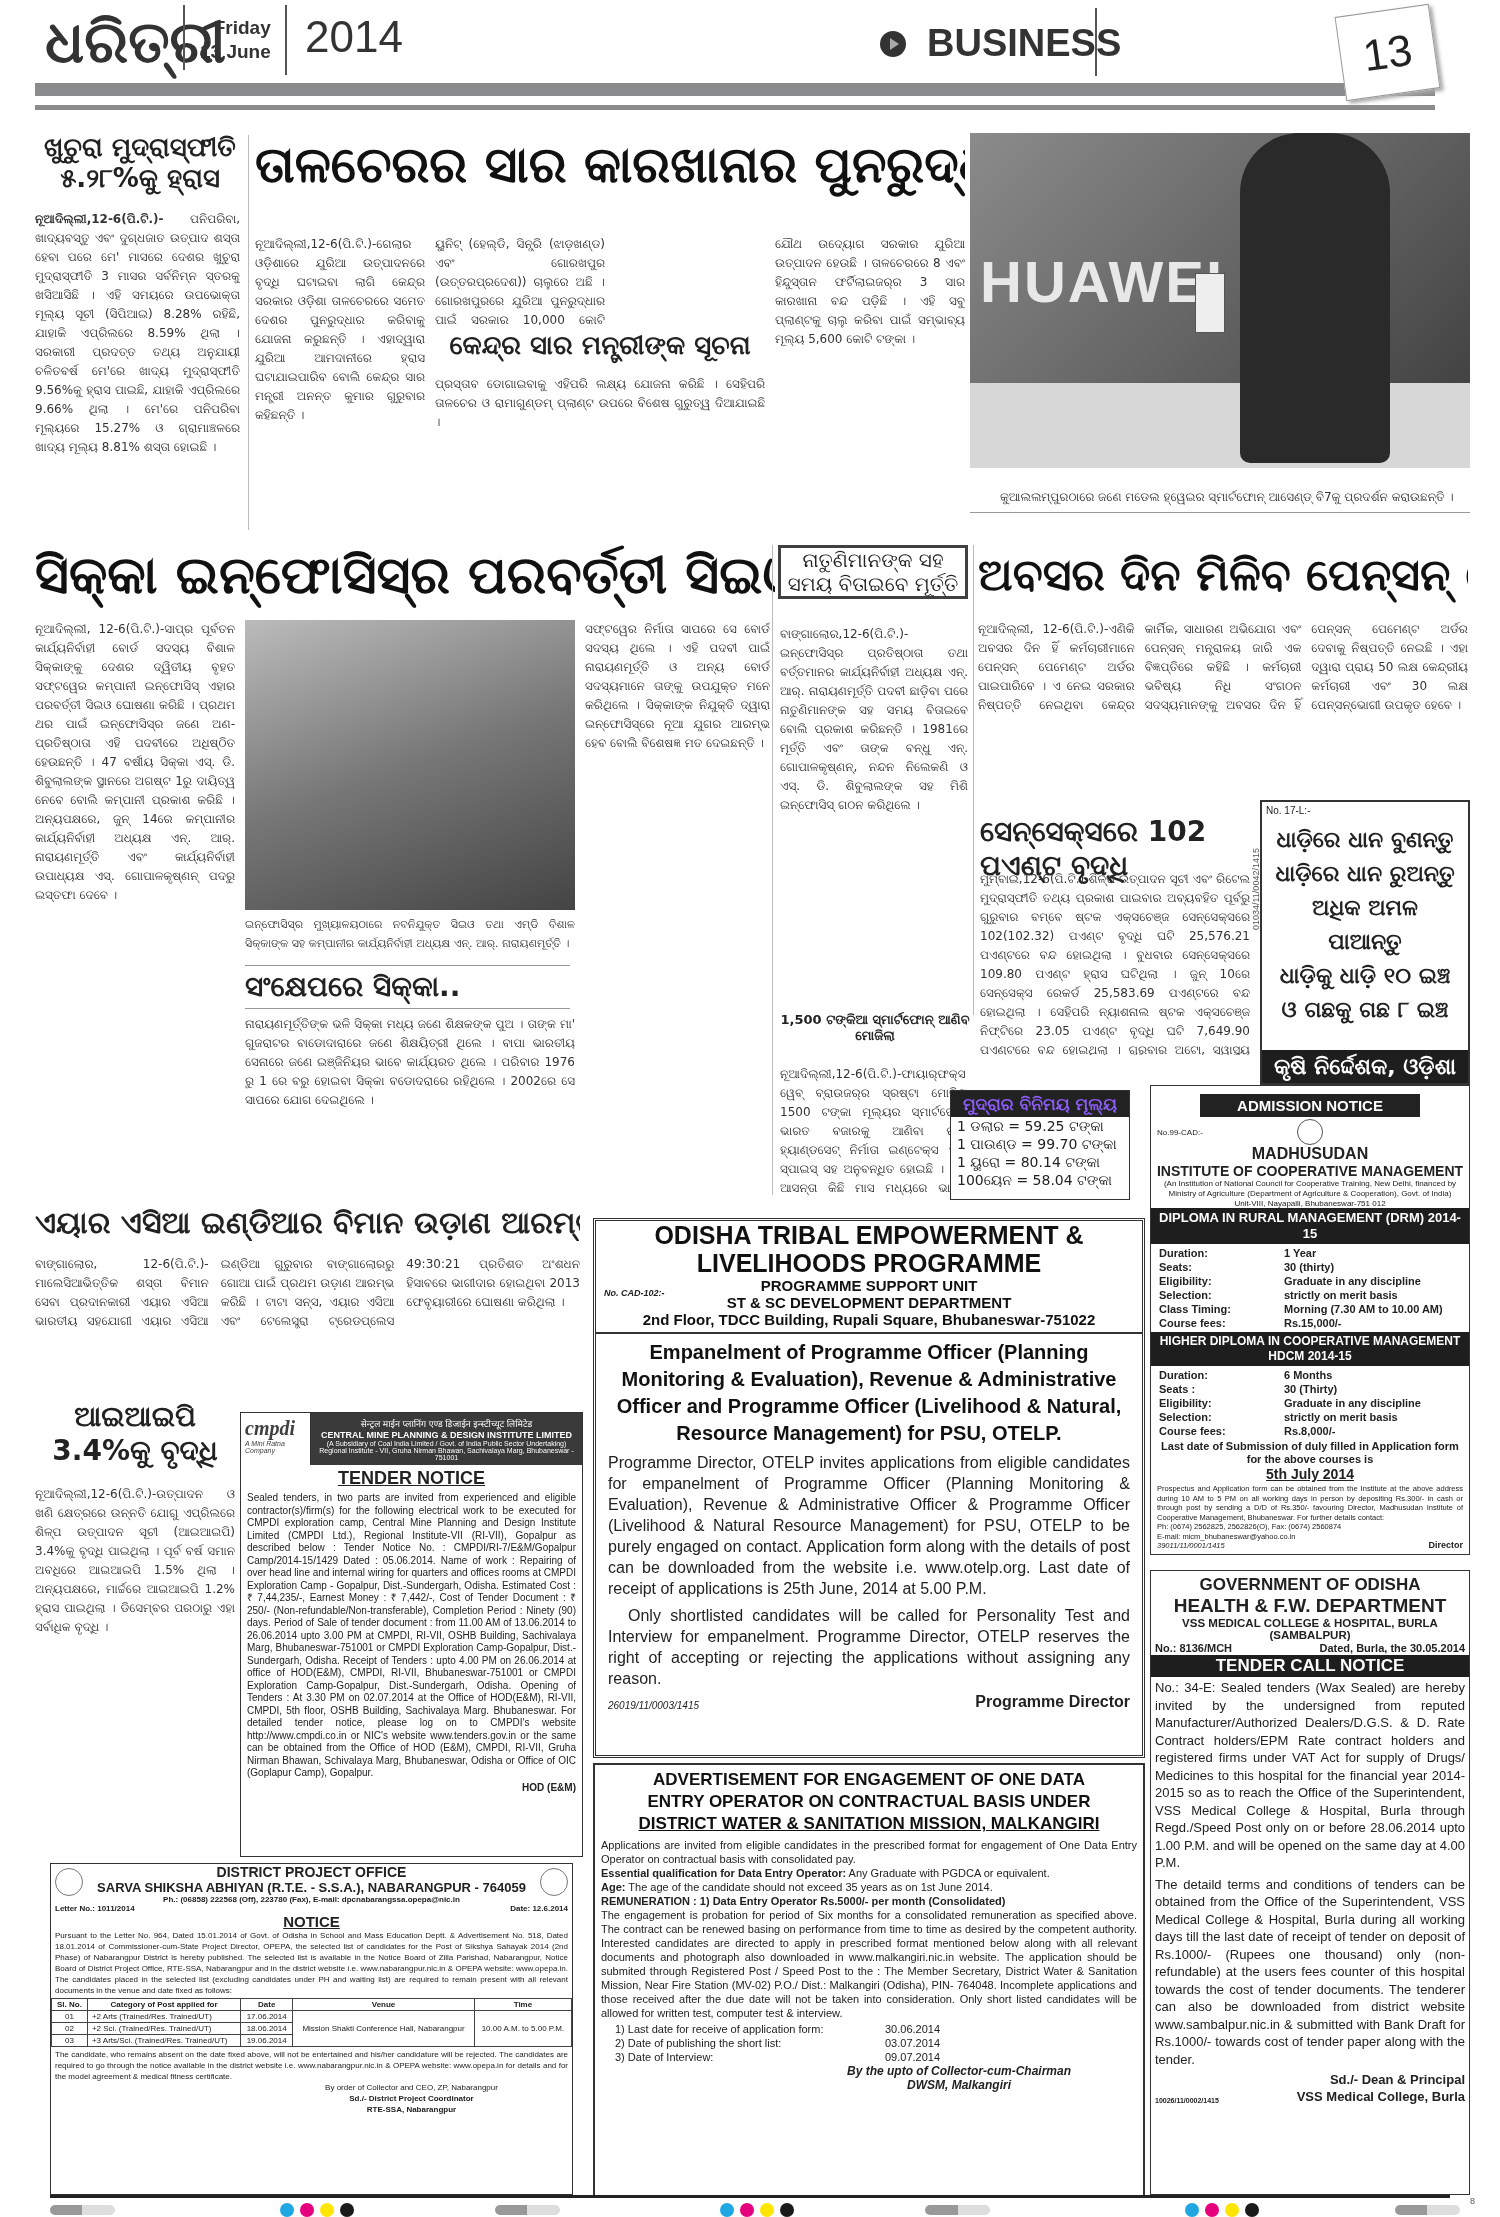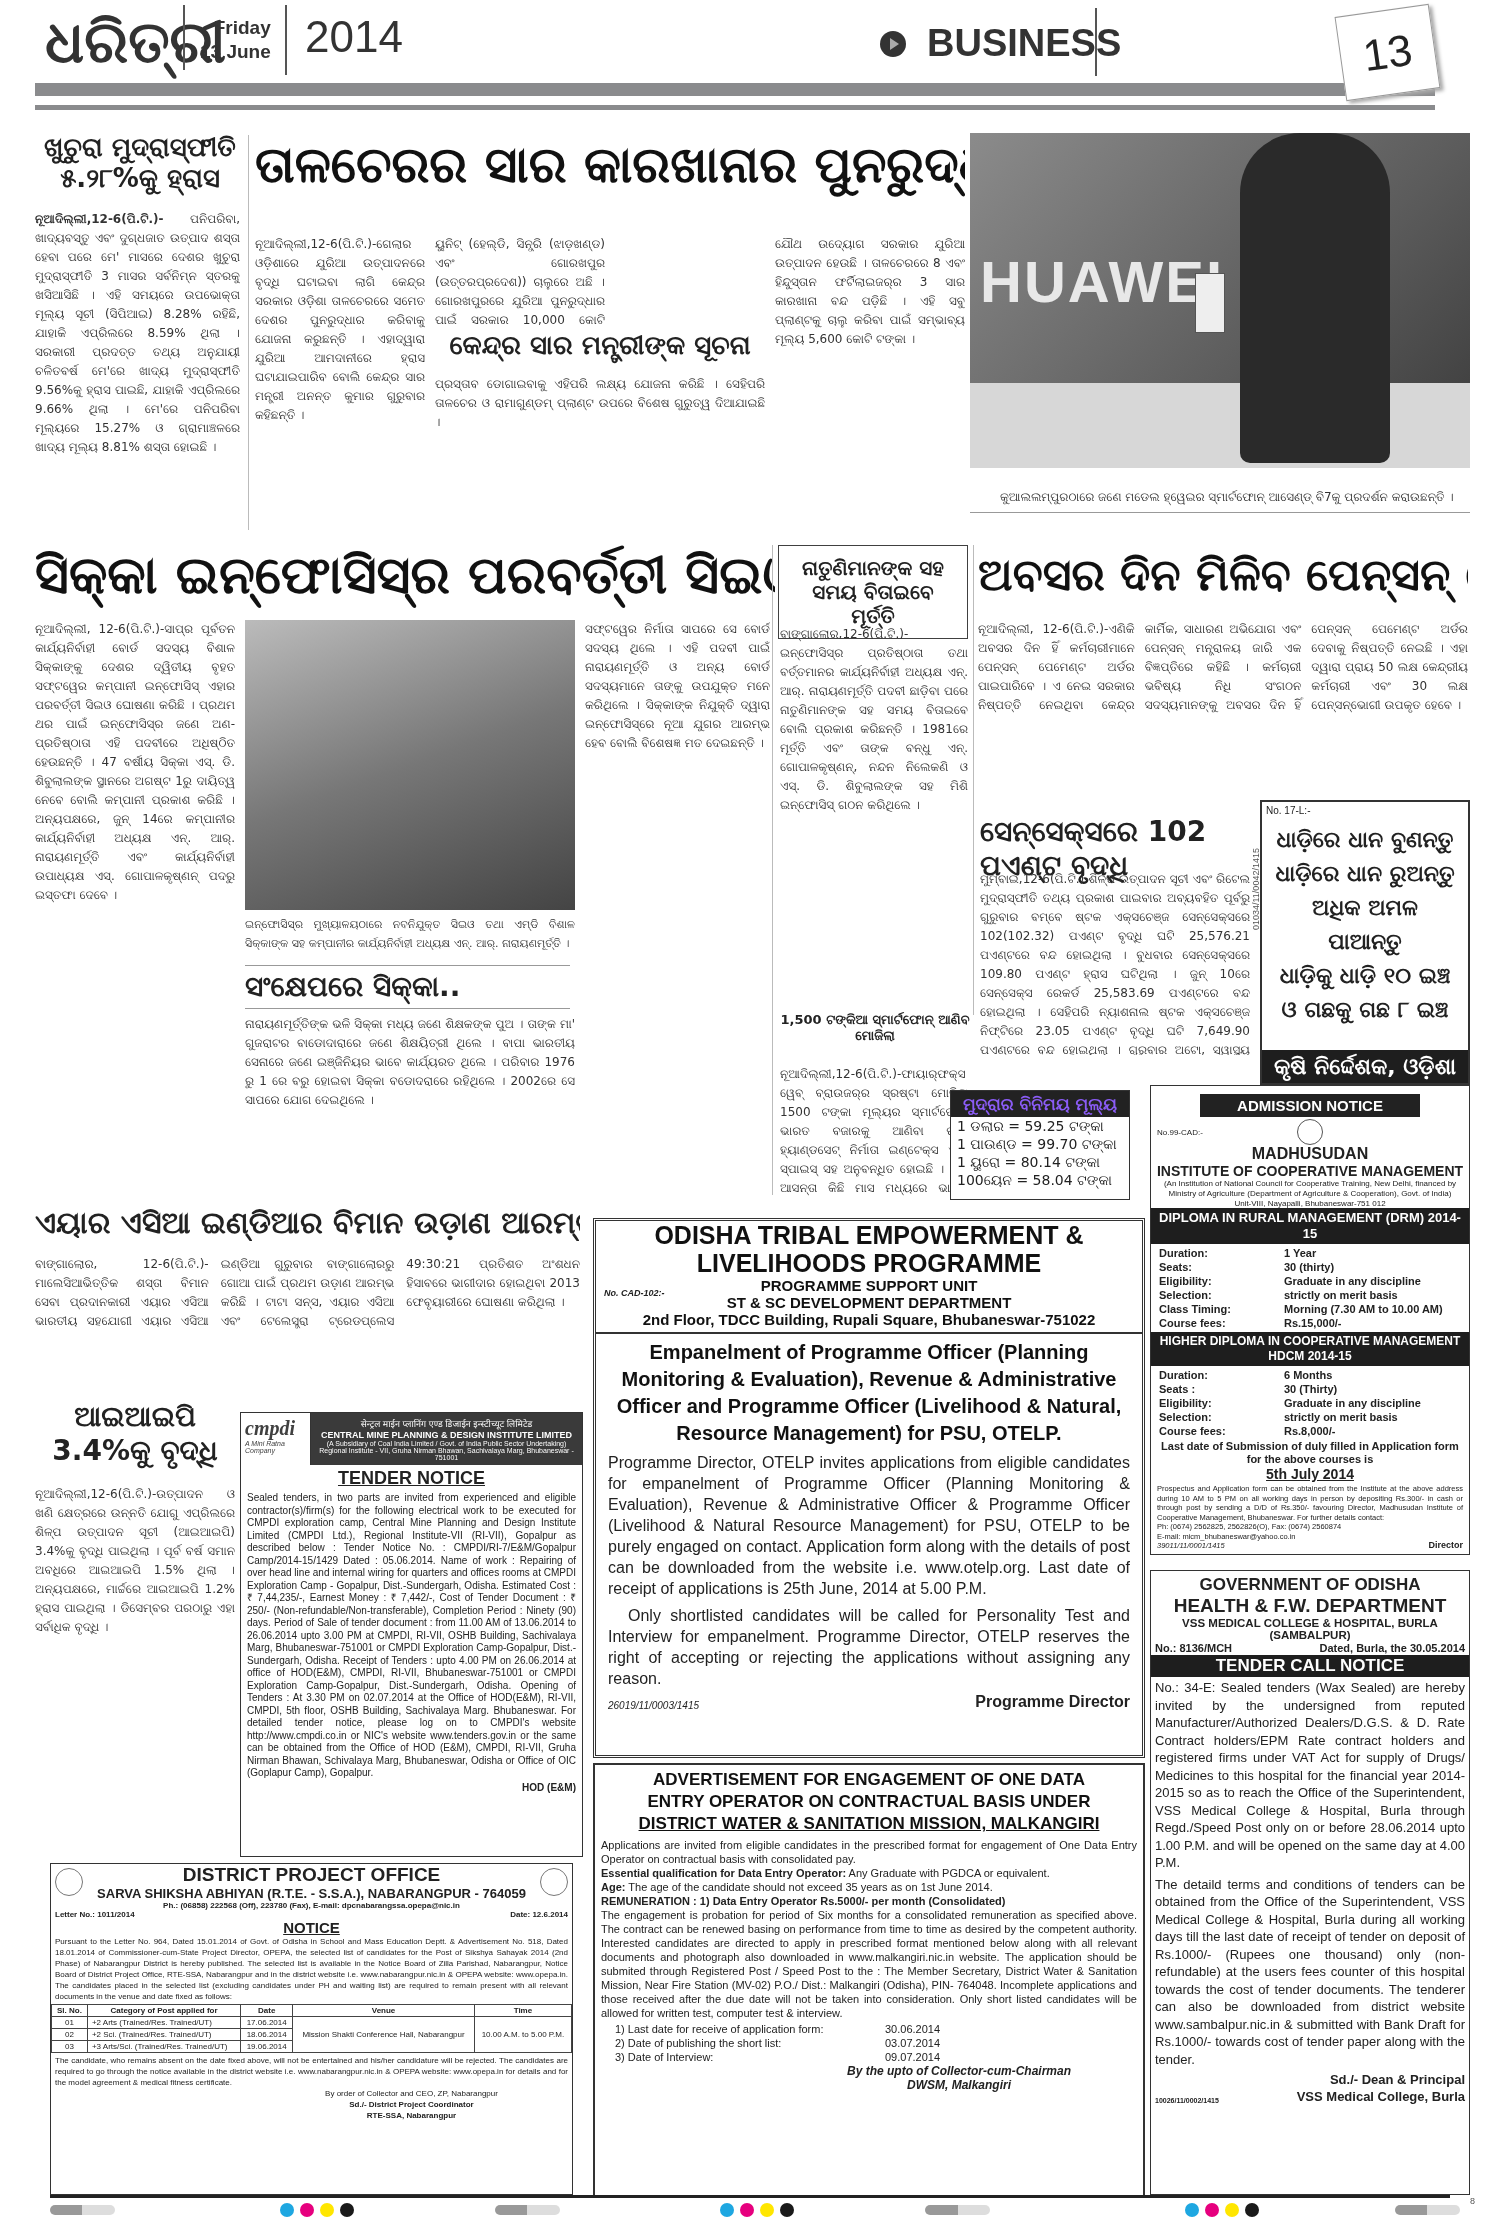--- a/index.html
+++ b/index.html
@@ -91,21 +91,21 @@
 <div class="abs col-text od" style="left:35px;top:620px;width:200px;height:365px">ନୂଆଦିଲ୍ଲୀ, 12-6(ପି.ଟି.)-ସାପ୍‌ର ପୂର୍ବତନ କାର୍ଯ୍ୟନିର୍ବାହୀ ବୋର୍ଡ ସଦସ୍ୟ ବିଶାଳ ସିକ୍କାଙ୍କୁ ଦେଶର ଦ୍ୱିତୀୟ ବୃହତ ସଫ୍‌ଟୱେର କମ୍ପାନୀ ଇନ୍‌ଫୋସିସ୍ ଏହାର ପରବର୍ତ୍ତୀ ସିଇଓ ଘୋଷଣା କରିଛି । ପ୍ରଥମ ଥର ପାଇଁ ଇନ୍‌ଫୋସିସ୍‌ର ଜଣେ ଅଣ-ପ୍ରତିଷ୍ଠାତା ଏହି ପଦବୀରେ ଅଧିଷ୍ଠିତ ହେଉଛନ୍ତି । 47 ବର୍ଷୀୟ ସିକ୍କା ଏସ୍. ଡି. ଶିବୁଲାଲଙ୍କ ସ୍ଥାନରେ ଅଗଷ୍ଟ 1ରୁ ଦାୟିତ୍ୱ ନେବେ ବୋଲି କମ୍ପାନୀ ପ୍ରକାଶ କରିଛି । ଅନ୍ୟପକ୍ଷରେ, ଜୁନ୍ 14ରେ କମ୍ପାନୀର କାର୍ଯ୍ୟନିର୍ବାହୀ ଅଧ୍ୟକ୍ଷ ଏନ୍. ଆର୍. ନାରାୟଣମୂର୍ତ୍ତି ଏବଂ କାର୍ଯ୍ୟନିର୍ବାହୀ ଉପାଧ୍ୟକ୍ଷ ଏସ୍. ଗୋପାଳକୃଷ୍ଣନ୍ ପଦରୁ ଇସ୍ତଫା ଦେବେ ।</div>
 <div class="abs photo" style="left:245px;top:620px;width:330px;height:290px;background:linear-gradient(160deg,#bbb,#777 50%,#444)"></div>
 <div class="abs col-text od" style="left:245px;top:915px;width:330px;height:45px;font-size:11px">ଇନ୍‌ଫୋସିସ୍‌ର ମୁଖ୍ୟାଳୟଠାରେ ନବନିଯୁକ୍ତ ସିଇଓ ତଥା ଏମ୍‌ଡି ବିଶାଳ ସିକ୍କାଙ୍କ ସହ କମ୍ପାନୀର କାର୍ଯ୍ୟନିର୍ବାହୀ ଅଧ୍ୟକ୍ଷ ଏନ୍. ଆର୍. ନାରାୟଣମୂର୍ତ୍ତି ।</div>
 <div class="abs col-text od" style="left:585px;top:620px;width:185px;height:285px">ସଫ୍‌ଟୱେର ନିର୍ମାତା ସାପରେ ସେ ବୋର୍ଡ ସଦସ୍ୟ ଥିଲେ । ଏହି ପଦବୀ ପାଇଁ ନାରାୟଣମୂର୍ତ୍ତି ଓ ଅନ୍ୟ ବୋର୍ଡ ସଦସ୍ୟମାନେ ତାଙ୍କୁ ଉପଯୁକ୍ତ ମନେ କରିଥିଲେ । ସିକ୍କାଙ୍କ ନିଯୁକ୍ତି ଦ୍ୱାରା ଇନ୍‌ଫୋସିସ୍‌ରେ ନୂଆ ଯୁଗର ଆରମ୍ଭ ହେବ ବୋଲି ବିଶେଷଜ୍ଞ ମତ ଦେଇଛନ୍ତି ।</div>
 
 <div class="abs od" style="left:245px;top:965px;width:325px;font-size:28px;font-weight:bold;border-top:1px solid #999;border-bottom:1px solid #999;padding:4px 0">ସଂକ୍ଷେପରେ ସିକ୍କା..</div>
 <div class="abs col-text od" style="left:245px;top:1015px;width:330px;height:185px">ନାରାୟଣମୂର୍ତ୍ତିଙ୍କ ଭଳି ସିକ୍କା ମଧ୍ୟ ଜଣେ ଶିକ୍ଷକଙ୍କ ପୁଅ । ତାଙ୍କ ମା' ଗୁଜରାଟର ବାଡୋଦାରାରେ ଜଣେ ଶିକ୍ଷୟିତ୍ରୀ ଥିଲେ । ବାପା ଭାରତୀୟ ସେନାରେ ଜଣେ ଇଞ୍ଜିନିୟର ଭାବେ କାର୍ଯ୍ୟରତ ଥିଲେ । ପରିବାର 1976 ରୁ 1 ରେ ବରୁ ହୋଇବା ସିକ୍କା ବଡୋଦରାରେ ରହିଥିଲେ । 2002ରେ ସେ ସାପରେ ଯୋଗ ଦେଇଥିଲେ ।</div>
 <div class="abs col-text od" style="left:35px;top:990px;width:200px;height:210px"></div>
 
 <div class="abs" style="left:772px;top:545px;width:1px;height:650px;background:#bbb"></div>
-<div class="abs od" style="left:778px;top:545px;width:190px;font-size:20px;font-weight:bold;text-align:center;border:1px solid #404040;padding:10px">ନାତୁଣିମାନଙ୍କ ସହ ସମୟ ବିତାଇବେ ମୂର୍ତ୍ତି</div>
+<div class="abs od" style="left:778px;top:545px;width:190px;font-size:20px;font-weight:normal;text-align:center;border:3px solid #404040;padding:0">ନାତୁଣିମାନଙ୍କ ସହ ସମୟ ବିତାଇବେ ମୂର୍ତ୍ତି</div>
 <div class="abs col-text od" style="left:780px;top:625px;width:188px;height:385px">ବାଙ୍ଗାଲୋର,12-6(ପି.ଟି.)-ଇନ୍‌ଫୋସିସ୍‌ର ପ୍ରତିଷ୍ଠାତା ତଥା ବର୍ତ୍ତମାନର କାର୍ଯ୍ୟନିର୍ବାହୀ ଅଧ୍ୟକ୍ଷ ଏନ୍. ଆର୍. ନାରାୟଣମୂର୍ତ୍ତି ପଦବୀ ଛାଡ଼ିବା ପରେ ନାତୁଣିମାନଙ୍କ ସହ ସମୟ ବିତାଇବେ ବୋଲି ପ୍ରକାଶ କରିଛନ୍ତି । 1981ରେ ମୂର୍ତ୍ତି ଏବଂ ତାଙ୍କ ବନ୍ଧୁ ଏନ୍. ଗୋପାଳକୃଷ୍ଣନ୍, ନନ୍ଦନ ନିଲେକଣି ଓ ଏସ୍. ଡି. ଶିବୁଲାଲଙ୍କ ସହ ମିଶି ଇନ୍‌ଫୋସିସ୍ ଗଠନ କରିଥିଲେ ।</div>
 <div class="abs od" style="left:780px;top:1012px;width:190px;font-size:13px;font-weight:bold;text-align:center">1,500 ଟଙ୍କିଆ ସ୍ମାର୍ଟଫୋନ୍ ଆଣିବ ମୋଜିଲା</div>
 <div class="abs col-text od" style="left:780px;top:1065px;width:188px;height:135px">ନୂଆଦିଲ୍ଲୀ,12-6(ପି.ଟି.)-ଫାୟାର୍‌ଫକ୍ସ ୱେବ୍ ବ୍ରାଉଜର୍‌ର ସ୍ରଷ୍ଟା ମୋଜିଲା 1500 ଟଙ୍କା ମୂଲ୍ୟର ସ୍ମାର୍ଟଫୋନ୍ ଭାରତ ବଜାରକୁ ଆଣିବା ପାଇଁ ହ୍ୟାଣ୍ଡସେଟ୍ ନିର୍ମାତା ଇଣ୍ଟେକ୍ସ ଏବଂ ସ୍ପାଇସ୍ ସହ ଅନୁବନ୍ଧିତ ହୋଇଛି । ଏହା ଆସନ୍ତା କିଛି ମାସ ମଧ୍ୟରେ ଭାରତ ବଜାରକୁ ଆସିବ ।</div>
 
 <div class="abs" style="left:973px;top:545px;width:1px;height:470px;background:#bbb"></div>
 <div class="abs head-xl od" style="left:978px;top:540px;width:490px;font-size:44px;line-height:70px">ଅବସର ଦିନ ମିଳିବ ପେନ୍‌ସନ୍ ପେମେଣ୍ଟ ଅର୍ଡର</div>
 <div class="abs col-text od" style="left:978px;top:620px;width:490px;height:180px;column-count:3;column-gap:10px">ନୂଆଦିଲ୍ଲୀ, 12-6(ପି.ଟି.)-ଏଣିକି ଅବସର ଦିନ ହିଁ କର୍ମଚାରୀମାନେ ପେନ୍‌ସନ୍ ପେମେଣ୍ଟ ଅର୍ଡର ପାଇପାରିବେ । ଏ ନେଇ ସରକାର ନିଷ୍ପତ୍ତି ନେଇଥିବା କେନ୍ଦ୍ର କାର୍ମିକ, ସାଧାରଣ ଅଭିଯୋଗ ଏବଂ ପେନ୍‌ସନ୍ ମନ୍ତ୍ରାଳୟ ଜାରି ଏକ ବିଜ୍ଞପ୍ତିରେ କହିଛି । କର୍ମଚାରୀ ଭବିଷ୍ୟ ନିଧି ସଂଗଠନ ସଦସ୍ୟମାନଙ୍କୁ ଅବସର ଦିନ ହିଁ ପେନ୍‌ସନ୍ ପେମେଣ୍ଟ ଅର୍ଡର ଦେବାକୁ ନିଷ୍ପତ୍ତି ନେଇଛି । ଏହା ଦ୍ୱାରା ପ୍ରାୟ 50 ଲକ୍ଷ କେନ୍ଦ୍ରୀୟ କର୍ମଚାରୀ ଏବଂ 30 ଲକ୍ଷ ପେନ୍‌ସନ୍‌ଭୋଗୀ ଉପକୃତ ହେବେ ।</div>
 
 <div class="abs od" style="left:980px;top:815px;width:280px;font-size:28px;font-weight:bold">ସେନ୍‌ସେକ୍ସରେ 102 ପଏଣ୍ଟ ବୃଦ୍ଧି</div>
 <div class="abs col-text od" style="left:980px;top:870px;width:270px;height:185px">ମୁମ୍ବାଇ,12-6(ପି.ଟି.)-ଶିଳ୍ପ ଉତ୍ପାଦନ ସୂଚୀ ଏବଂ ରିଟେଲ ମୁଦ୍ରାସ୍ଫୀତି ତଥ୍ୟ ପ୍ରକାଶ ପାଇବାର ଅବ୍ୟବହିତ ପୂର୍ବରୁ ଗୁରୁବାର ବମ୍ବେ ଷ୍ଟକ ଏକ୍ସଚେଞ୍ଜ ସେନ୍‌ସେକ୍ସରେ 102(102.32) ପଏଣ୍ଟ ବୃଦ୍ଧି ଘଟି 25,576.21 ପଏଣ୍ଟରେ ବନ୍ଦ ହୋଇଥିଲା । ବୁଧବାର ସେନ୍‌ସେକ୍ସରେ 109.80 ପଏଣ୍ଟ ହ୍ରାସ ଘଟିଥିଲା । ଜୁନ୍ 10ରେ ସେନ୍‌ସେକ୍ସ ରେକର୍ଡ 25,583.69 ପଏଣ୍ଟରେ ବନ୍ଦ ହୋଇଥିଲା । ସେହିପରି ନ୍ୟାଶନାଲ ଷ୍ଟକ ଏକ୍ସଚେଞ୍ଜ ନିଫ୍ଟିରେ 23.05 ପଏଣ୍ଟ ବୃଦ୍ଧି ଘଟି 7,649.90 ପଏଣ୍ଟରେ ବନ୍ଦ ହୋଇଥିଲା । ଗୁରୁବାର ଅଟୋ, ସ୍ୱାସ୍ଥ୍ୟ ସେବା, ରିଅଲ୍ଟି, ପାୱାର ଏବଂ ଏଫ୍‌ଏମ୍‌ସିଜି କ୍ଷେତ୍ରର ଷ୍ଟକ କାରବାର ଭଲ ରହିଥିଲା । ସେନ୍‌ସେକ୍ସର 30ଟି ଷ୍ଟକ ମଧ୍ୟରୁ 20ଟିରେ ବୃଦ୍ଧି ଘଟିଥିବାବେଳେ 9ଟିରେ ହ୍ରାସ ଘଟିଥିଲା ।</div>
@@ -154,21 +154,21 @@
     </div>
   </div>
   <div style="text-align:center;font-size:18px;font-weight:bold;text-decoration:underline;margin:3px 0">TENDER NOTICE</div>
   <div style="font-size:10px;line-height:12.5px;padding:0 6px;text-align:justify">Sealed tenders, in two parts are invited from experienced and eligible contractor(s)/firm(s) for the following electrical work to be executed for CMPDI exploration camp, Central Mine Planning and Design Institute Limited (CMPDI Ltd.), Regional Institute-VII (RI-VII), Gopalpur as described below : Tender Notice No. : CMPDI/RI-7/E&amp;M/Gopalpur Camp/2014-15/1429 Dated : 05.06.2014. Name of work : Repairing of over head line and internal wiring for quarters and offices rooms at CMPDI Exploration Camp - Gopalpur, Dist.-Sundergarh, Odisha. Estimated Cost : ₹ 7,44,235/-, Earnest Money : ₹ 7,442/-, Cost of Tender Document : ₹ 250/- (Non-refundable/Non-transferable), Completion Period : Ninety (90) days. Period of Sale of tender document : from 11.00 AM of 13.06.2014 to 26.06.2014 upto 3.00 PM at CMPDI, RI-VII, OSHB Building, Sachivalaya Marg, Bhubaneswar-751001 or CMPDI Exploration Camp-Gopalpur, Dist.-Sundergarh, Odisha. Receipt of Tenders : upto 4.00 PM on 26.06.2014 at office of HOD(E&amp;M), CMPDI, RI-VII, Bhubaneswar-751001 or CMPDI Exploration Camp-Gopalpur, Dist.-Sundergarh, Odisha. Opening of Tenders : At 3.30 PM on 02.07.2014 at the Office of HOD(E&amp;M), RI-VII, CMPDI, 5th floor, OSHB Building, Sachivalaya Marg. Bhubaneswar. For detailed tender notice, please log on to CMPDI's website http://www.cmpdi.co.in or NIC's website www.tenders.gov.in or the same can be obtained from the Office of HOD (E&amp;M), CMPDI, RI-VII, Gruha Nirman Bhawan, Schivalaya Marg, Bhubaneswar, Odisha or Office of OIC (Goplapur Camp), Gopalpur.</div>
   <div style="font-size:10px;font-weight:bold;text-align:right;padding:2px 6px">HOD (E&amp;M)</div>
 </div>
 
 <div class="abs box" style="left:50px;top:1863px;width:523px;height:332px;border-width:1px">
   <div style="position:absolute;left:4px;top:4px;width:28px;height:28px;border-radius:50%;border:1px solid #777"></div>
   <div style="position:absolute;right:4px;top:4px;width:28px;height:28px;border-radius:50%;border:1px solid #777"></div>
-  <div style="text-align:center;font-size:19px;font-weight:bold">DISTRICT PROJECT OFFICE</div>
+  <div style="text-align:center;font-size:14px;font-weight:bold">DISTRICT PROJECT OFFICE</div>
   <div style="text-align:center;font-size:13px;font-weight:bold">SARVA SHIKSHA ABHIYAN (R.T.E. - S.S.A.), NABARANGPUR - 764059</div>
   <div style="text-align:center;font-size:8px;font-weight:bold">Ph.: (06858) 222568 (Off), 223780 (Fax), E-mail: dpcnabarangssa.opepa@nic.in</div>
   <div style="display:flex;justify-content:space-between;font-size:8px;font-weight:bold;padding:0 4px">
     <span>Letter No.: 1011/2014</span>
     <span>Date: 12.6.2014</span>
   </div>
   <div style="text-align:center;font-size:15px;font-weight:bold;text-decoration:underline">NOTICE</div>
   <div style="font-size:8px;line-height:11px;padding:0 4px;text-align:justify">Pursuant to the Letter No. 964, Dated 15.01.2014 of Govt. of Odisha in School and Mass Education Deptt. &amp; Advertisement No. 518, Dated 18.01.2014 of Commissioner-cum-State Project Director, OPEPA, the selected list of candidates for the Post of Sikshya Sahayak 2014 (2nd Phase) of Nabarangpur District is hereby published. The selected list is available in the Notice Board of Zilla Parishad, Nabarangpur, Notice Board of District Project Office, RTE-SSA, Nabarangpur and in the district website i.e. www.nabarangpur.nic.in &amp; OPEPA website: www.opepa.in. The candidates placed in the selected list (excluding candidates under PH and waiting list) are required to remain present with all relevant documents in the venue and date fixed as follows:</div>
   <table class="tbl" style="font-size:8px;margin:2px 0">
     <tbody>

